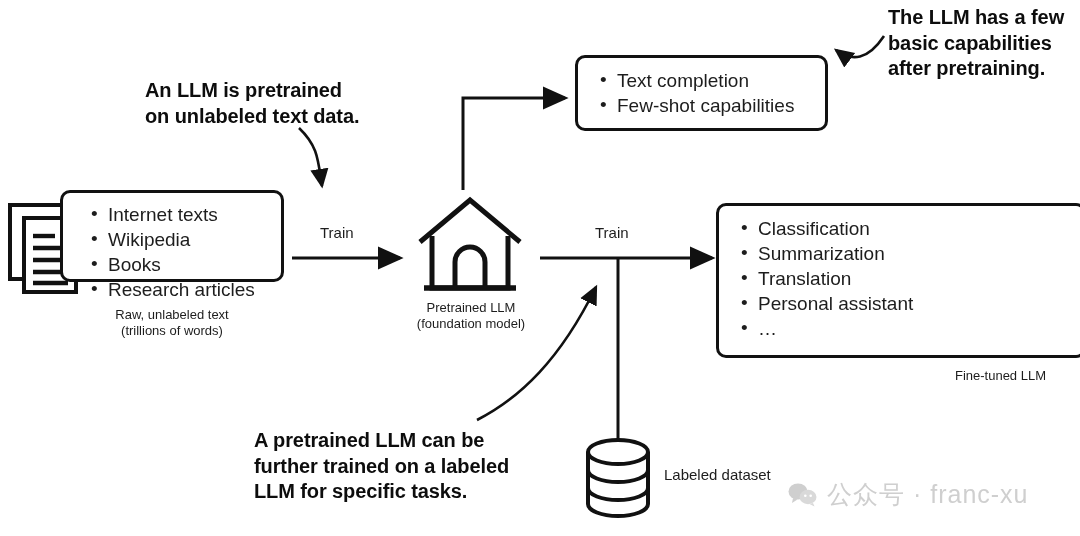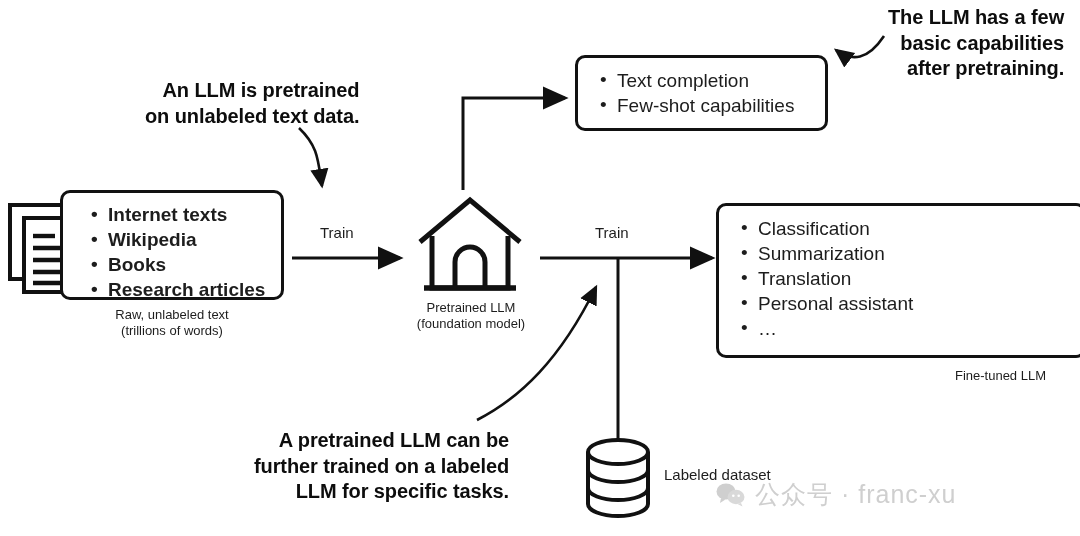--- a/index.html
+++ b/index.html
@@ -7,21 +7,21 @@
        font-family:"Liberation Sans",sans-serif;color:#1a1a1a;}
   .stage{position:absolute;left:0;top:0;width:1080px;height:536px;}
   svg.layer{position:absolute;left:0;top:0;width:1080px;height:536px;overflow:visible;}
 
   .box{position:absolute;border:3px solid #111;border-radius:10px;background:#fff;box-sizing:border-box;}
   .bullets{list-style:none;margin:0;padding:0;}
   .bullets li{position:relative;padding-left:19px;font-size:19px;line-height:1.32;color:#1d1d1d;white-space:nowrap;}
   .bullets li:before{content:"\2022";position:absolute;left:2px;top:-1px;font-size:19px;color:#1d1d1d;}
 
   .cap{position:absolute;font-size:13px;line-height:1.26;color:#1d1d1d;text-align:center;white-space:nowrap;}
-  .annot{position:absolute;font-weight:bold;font-size:20px;line-height:1.28;color:#0d0d0d;letter-spacing:-0.1px;white-space:nowrap;text-align:right;}
+  .annot{position:absolute;font-weight:bold;font-size:20px;line-height:1.28;color:#0d0d0d;letter-spacing:-0.1px;white-space:nowrap;}
   .edgelabel{position:absolute;font-size:15px;color:#1d1d1d;white-space:nowrap;}
 
   .wm{position:absolute;display:flex;align-items:center;gap:9px;color:#cfcfcf;
       font-size:25px;letter-spacing:1px;white-space:nowrap;}
 </style>
 </head>
 <body>
 
 <div class="stage">
 
@@ -84,21 +84,21 @@
     </g>
 
     <g stroke="#111" fill="#fff" stroke-width="4">
       <path d="M588 452 v52 a30,12 0 0 0 60,0 v-52" fill="#fff"></path>
       <ellipse cx="618" cy="452" rx="30" ry="12"></ellipse>
       <path d="M588 470 a30,12 0 0 0 60,0" fill="none"></path>
       <path d="M588 488 a30,12 0 0 0 60,0" fill="none"></path>
     </g>
   </svg>
 
-  <div class="box" style="left:60px;top:190px;width:224px;height:110px;font-weight:bold;">
+  <div class="box" style="left:60px;top:190px;width:224px;height:92px;">
     <ul class="bullets" style="margin:9px 0 0 26px;">
       <li>Internet texts</li>
       <li>Wikipedia</li>
       <li>Books</li>
       <li>Research articles</li>
     </ul>
   </div>
   <div class="cap" style="left:40px;top:307px;width:264px;">
     <div>Raw, unlabeled text</div>
     <div>(trillions of words)</div>
@@ -142,21 +142,21 @@
     <div>basic capabilities</div>
     <div>after pretraining.</div>
   </div>
 
   <div class="annot" style="left:254px;top:428px;">
     <div>A pretrained LLM can be</div>
     <div>further trained on a labeled</div>
     <div>LLM for specific tasks.</div>
   </div>
 
-  <div class="wm" style="left:716px;top:478px;">
+  <div class="wm" style="left:788px;top:478px;">
     <svg width="30" height="25" viewBox="0 0 30 25">
       <ellipse cx="10" cy="9.5" rx="9.5" ry="8" fill="#cfcfcf"></ellipse>
       <path d="M5 16 L4 21 L9.5 17.6 Z" fill="#cfcfcf"></path>
       <ellipse cx="20" cy="15" rx="8.5" ry="7.2" fill="#d9d9d9"></ellipse>
       <path d="M25 21 L26.5 24.5 L21.5 22 Z" fill="#d9d9d9"></path>
       <circle cx="17.3" cy="13.7" r="1.3" fill="#fff"></circle>
       <circle cx="22.7" cy="13.7" r="1.3" fill="#fff"></circle>
     </svg>
     <span>公众号 · franc-xu</span>
   </div>

